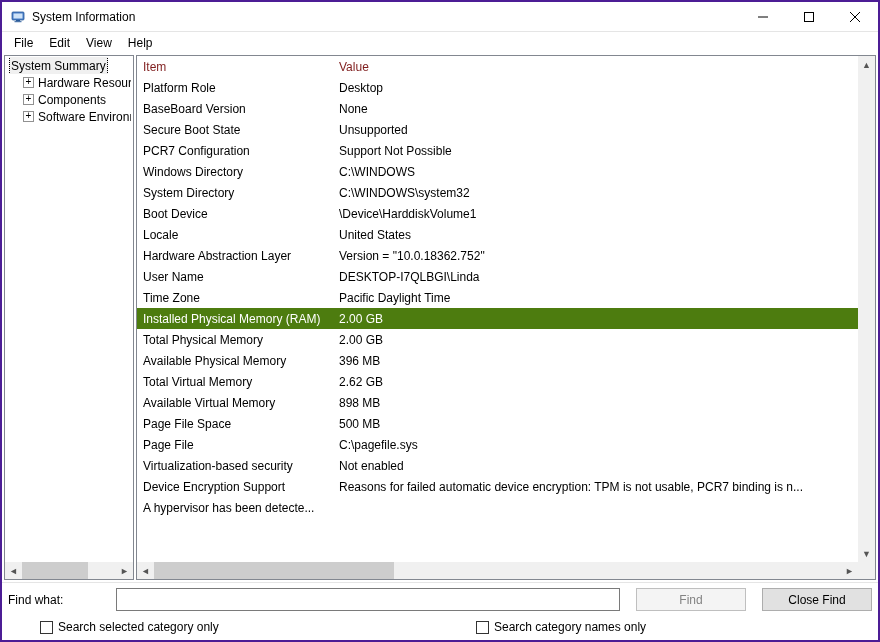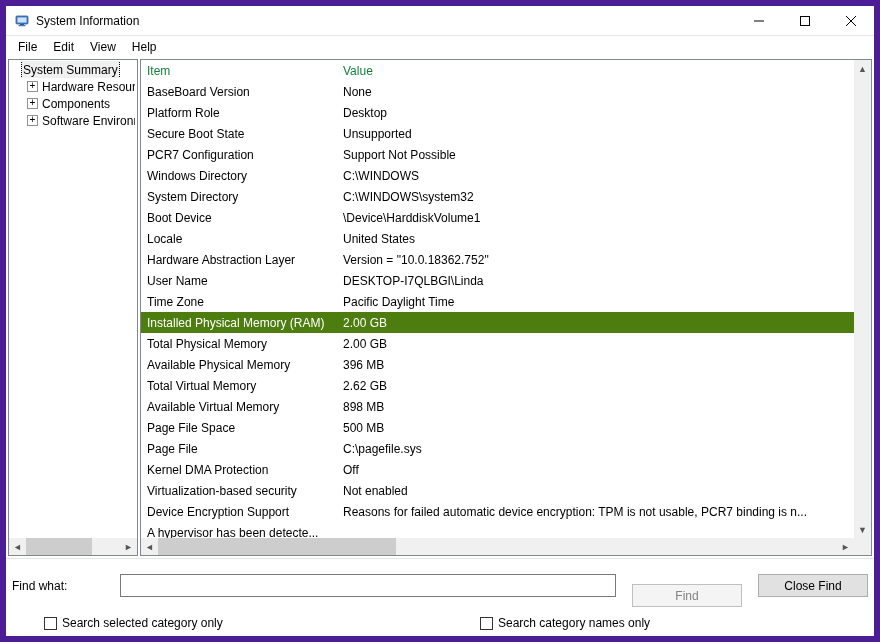--- a/index.html
+++ b/index.html
@@ -8,21 +8,21 @@
     font-family: "Segoe UI", Tahoma, sans-serif;
     font-size: 12px;
     color: #000;
     background: #fff;
     height: 100%;
     overflow: hidden;
   }
   .window {
     width: 880px;
     height: 642px;
-    border: 6px solid #4c1d95;
+    border: 2px solid #4c1d95;
     display: flex;
     flex-direction: column;
     background: #fff;
   }
   .titlebar {
     height: 30px;
     display: flex;
     align-items: center;
     padding-left: 8px;
     border-bottom: 1px solid #e5e5e5;
@@ -71,21 +71,20 @@
     align-items: center;
     padding: 1px 2px 1px 4px;
     white-space: nowrap;
     overflow: hidden;
     height: 17px;
   }
   .tree-item.selected .tree-label {
     border: 1px dotted #000;
     padding: 15px 1px;
     background: #f0f0f0;
-    margin-left: 8px;
   }
   .tree-item.child { padding-left: 18px; }
   .expander {
     width: 11px; height: 11px;
     border: 1px solid #919191;
     display: flex; align-items: center; justify-content: center;
     margin-right: 4px;
     flex: 0 0 auto;
     font-size: 10px;
     line-height: 1;
@@ -123,21 +122,21 @@
     overflow: hidden;
     text-overflow: ellipsis;
   }
   .row .col-value {
     flex: 1;
     padding-left: 2px;
     overflow: hidden;
     text-overflow: ellipsis;
   }
   .row.header .col-item, .row.header .col-value {
-    color: #15803d;
+    color: #7f1d1d;
   }
   .row.selected {
     background: #4d7c0f;
     color: #fff;
   }
   .vscroll {
     width: 17px;
     background: #f0f0f0;
     position: relative;
   }
@@ -198,21 +197,20 @@
     padding: 0 8px;
     min-width: 110px;
     font-family: inherit;
     font-size: 12px;
     text-align: center;
   }
   .btn:disabled {
     color: #838383;
     background: #f4f4f4;
     border-color: #bfbfbf;
-    margin-top: 20px;
   }
   .check-row {
     display: flex;
     align-items: center;
     padding: 4px 6px 6px 6px;
     gap: 48px;
   }
   .check {
     display: flex;
     align-items: center;
@@ -303,26 +301,26 @@
 
     <div class="list-pane">
       <div class="list-body">
         <div class="list-rows" id="list-rows">
           <div class="row header">
             <div class="col-item">Item</div>
             <div class="col-value">Value</div>
           </div>
 
         <div class="row">
+              <div class="col-item">Platform Role</div>
+              <div class="col-value">Desktop</div>
+            </div>
+            <div class="row">
               <div class="col-item">BaseBoard Version</div>
               <div class="col-value">None</div>
-            </div>
-            <div class="row">
-              <div class="col-item">Platform Role</div>
-              <div class="col-value">Desktop</div>
             </div>
             <div class="row">
               <div class="col-item">Secure Boot State</div>
               <div class="col-value">Unsupported</div>
             </div>
             <div class="row">
               <div class="col-item">PCR7 Configuration</div>
               <div class="col-value">Support Not Possible</div>
             </div>
             <div class="row">
@@ -373,24 +371,20 @@
               <div class="col-item">Available Virtual Memory</div>
               <div class="col-value">898 MB</div>
             </div>
             <div class="row">
               <div class="col-item">Page File Space</div>
               <div class="col-value">500 MB</div>
             </div>
             <div class="row">
               <div class="col-item">Page File</div>
               <div class="col-value">C:\pagefile.sys</div>
-            </div>
-            <div class="row">
-              <div class="col-item">Kernel DMA Protection</div>
-              <div class="col-value">Off</div>
             </div>
             <div class="row">
               <div class="col-item">Virtualization-based security</div>
               <div class="col-value">Not enabled</div>
             </div>
             <div class="row">
               <div class="col-item">Device Encryption Support</div>
               <div class="col-value">Reasons for failed automatic device encryption: TPM is not usable, PCR7 binding is n...</div>
             </div>
             <div class="row">

